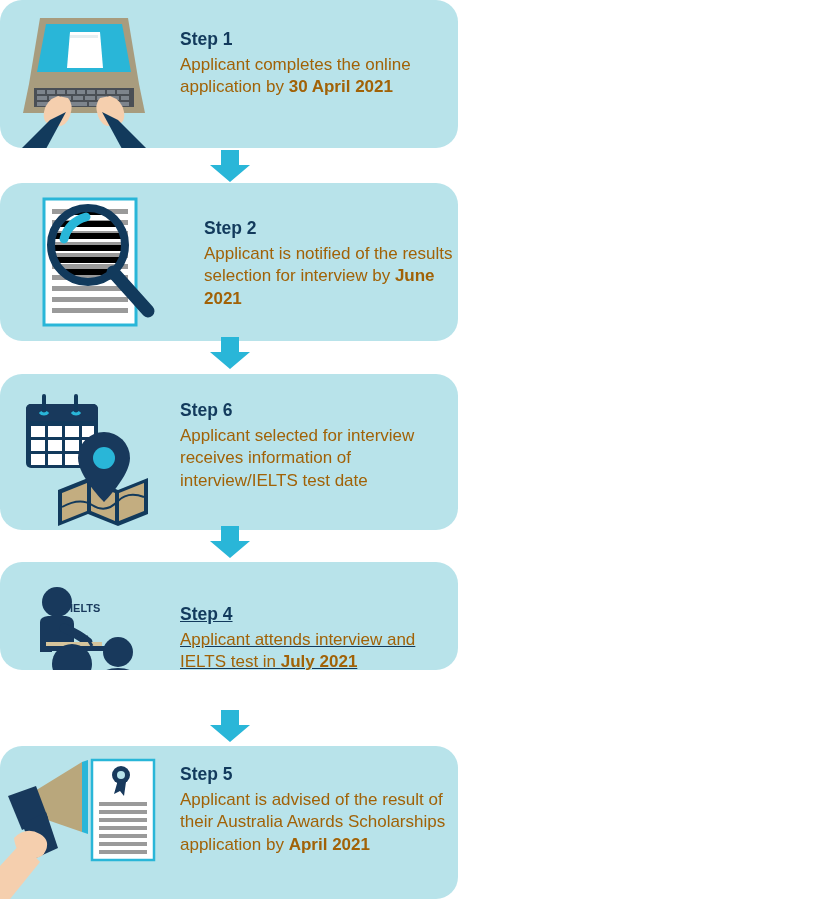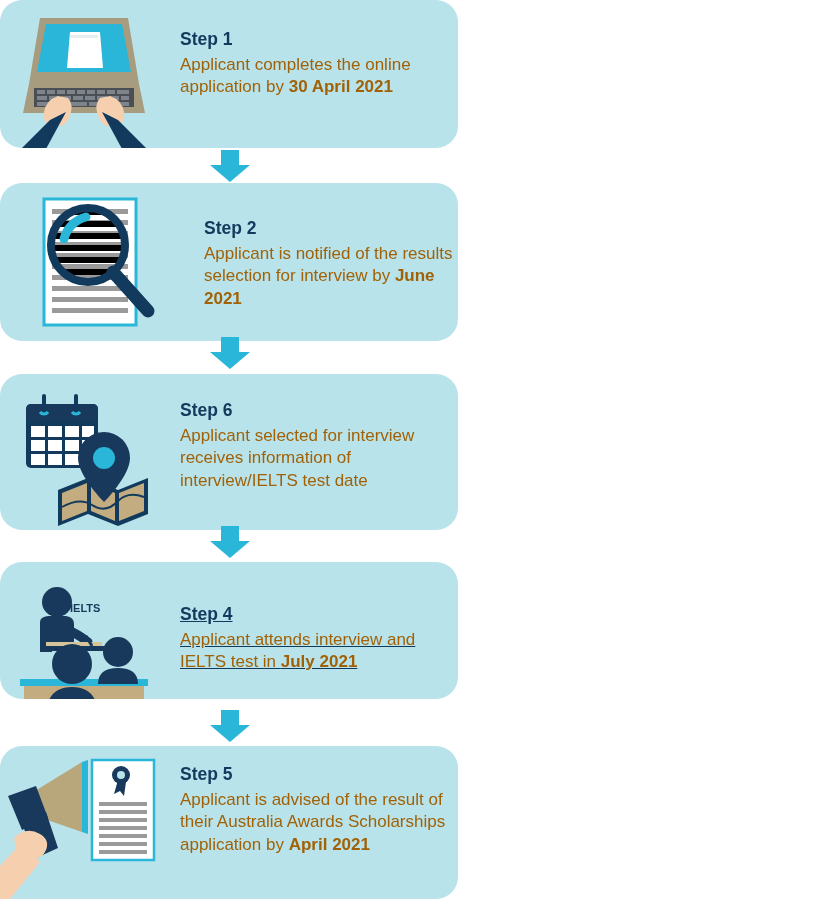--- a/index.html
+++ b/index.html
@@ -218,21 +218,21 @@
       <p class="step-desc"><span>Applicant selected for interview receives information of interview/IELTS test date</span><b></b></p>
     </div>
   </div>
 
   <div class="arrow-connector" style="top:526px;">
     <svg width="60" height="32" viewBox="0 0 60 32">
       <path d="M21 0 L39 0 L39 15 L50 15 L30 32 L10 15 L21 15 Z" fill="#29b6d8"></path>
     </svg>
   </div>
 
-  <div class="step-card" style="top:562px; height:137px;">
+  <div class="step-card" style="top:562px; height:108px;">
     <div class="card-icon">
       <svg width="170" height="150" viewBox="0 0 170 150">
 
         <circle cx="57" cy="40" r="15" fill="#18395c"></circle>
         <path d="M40 60 q0 -5 8 -6 l18 0 q8 1 8 8 l0 22 l-34 0 Z" fill="#18395c"></path>
         <path d="M40 62 l0 28 l12 0 l0 -28 Z" fill="#18395c"></path>
 
         <path d="M64 66 q14 6 24 14" stroke="#18395c" stroke-width="9" fill="none" stroke-linecap="round"></path>
 
         <rect x="44" y="84" width="62" height="5" fill="#18395c"></rect>

